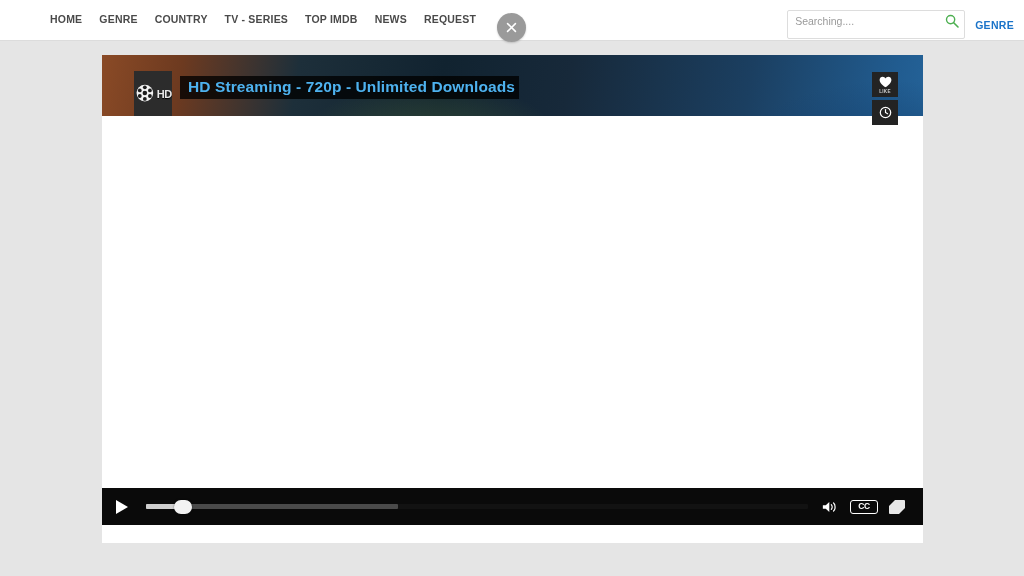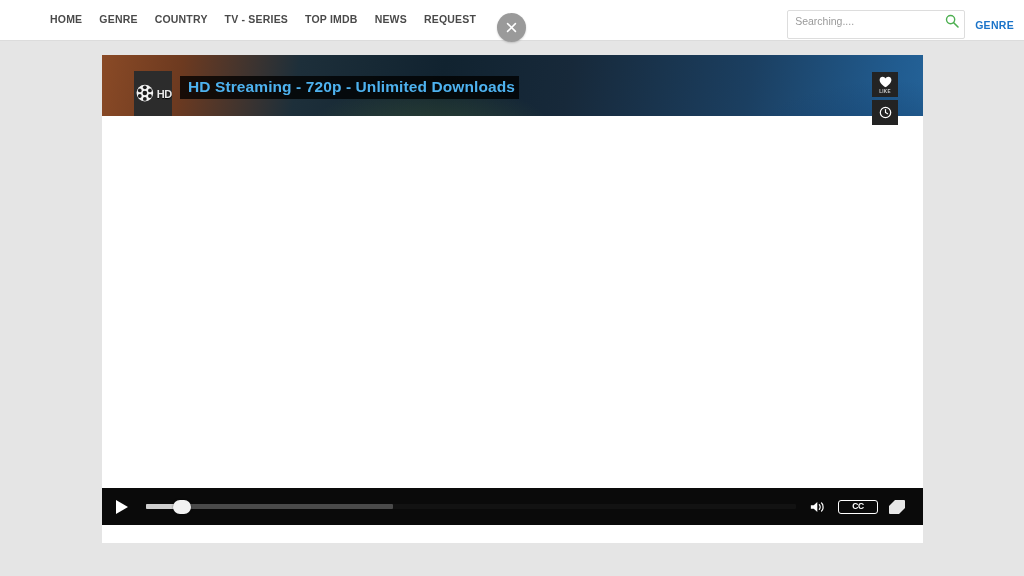--- a/index.html
+++ b/index.html
@@ -331,21 +331,21 @@
 
   .ctrl-btn {
     display: flex;
     align-items: center;
     justify-content: center;
     cursor: pointer;
     height: 22px;
   }
 
   #cc-button {
-    width: 40px;
+    width: 28px;
     height: 14px;
     border: 1.6px solid #ffffff;
     border-radius: 3px;
     display: flex;
     align-items: center;
     justify-content: center;
   }
   #cc-button span {
     font-size: 8.5px;
     font-weight: bold;

